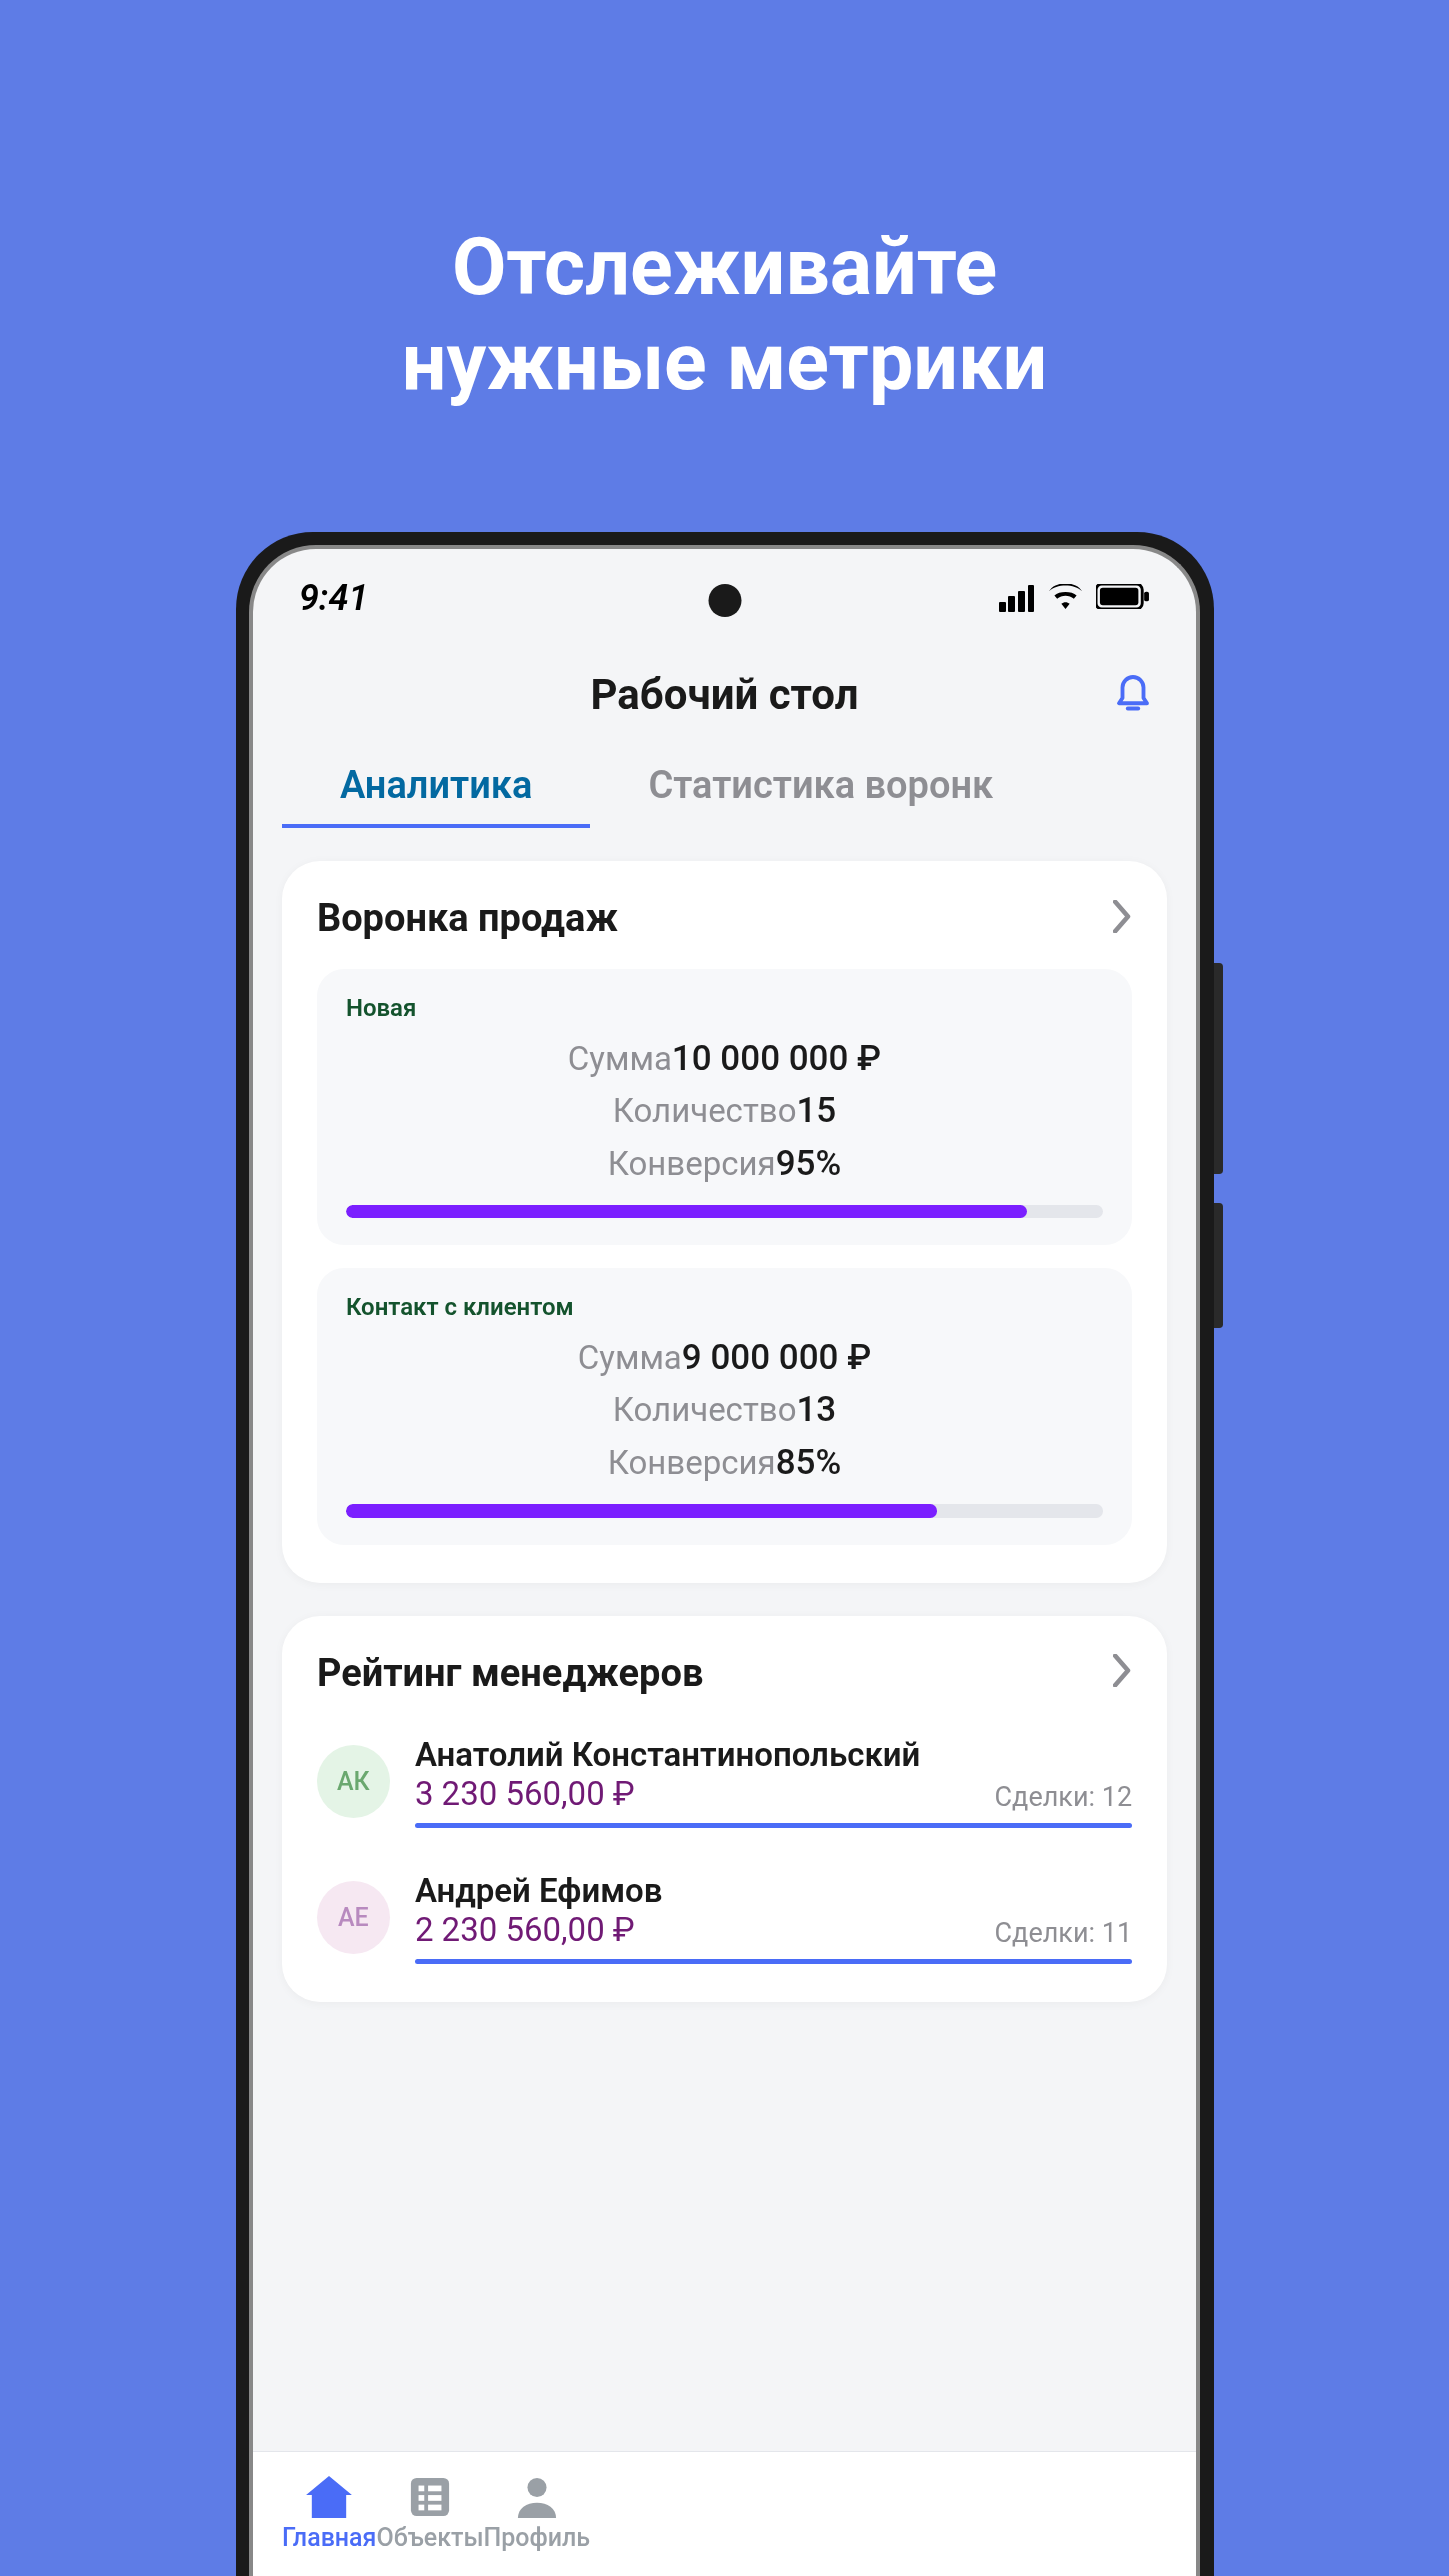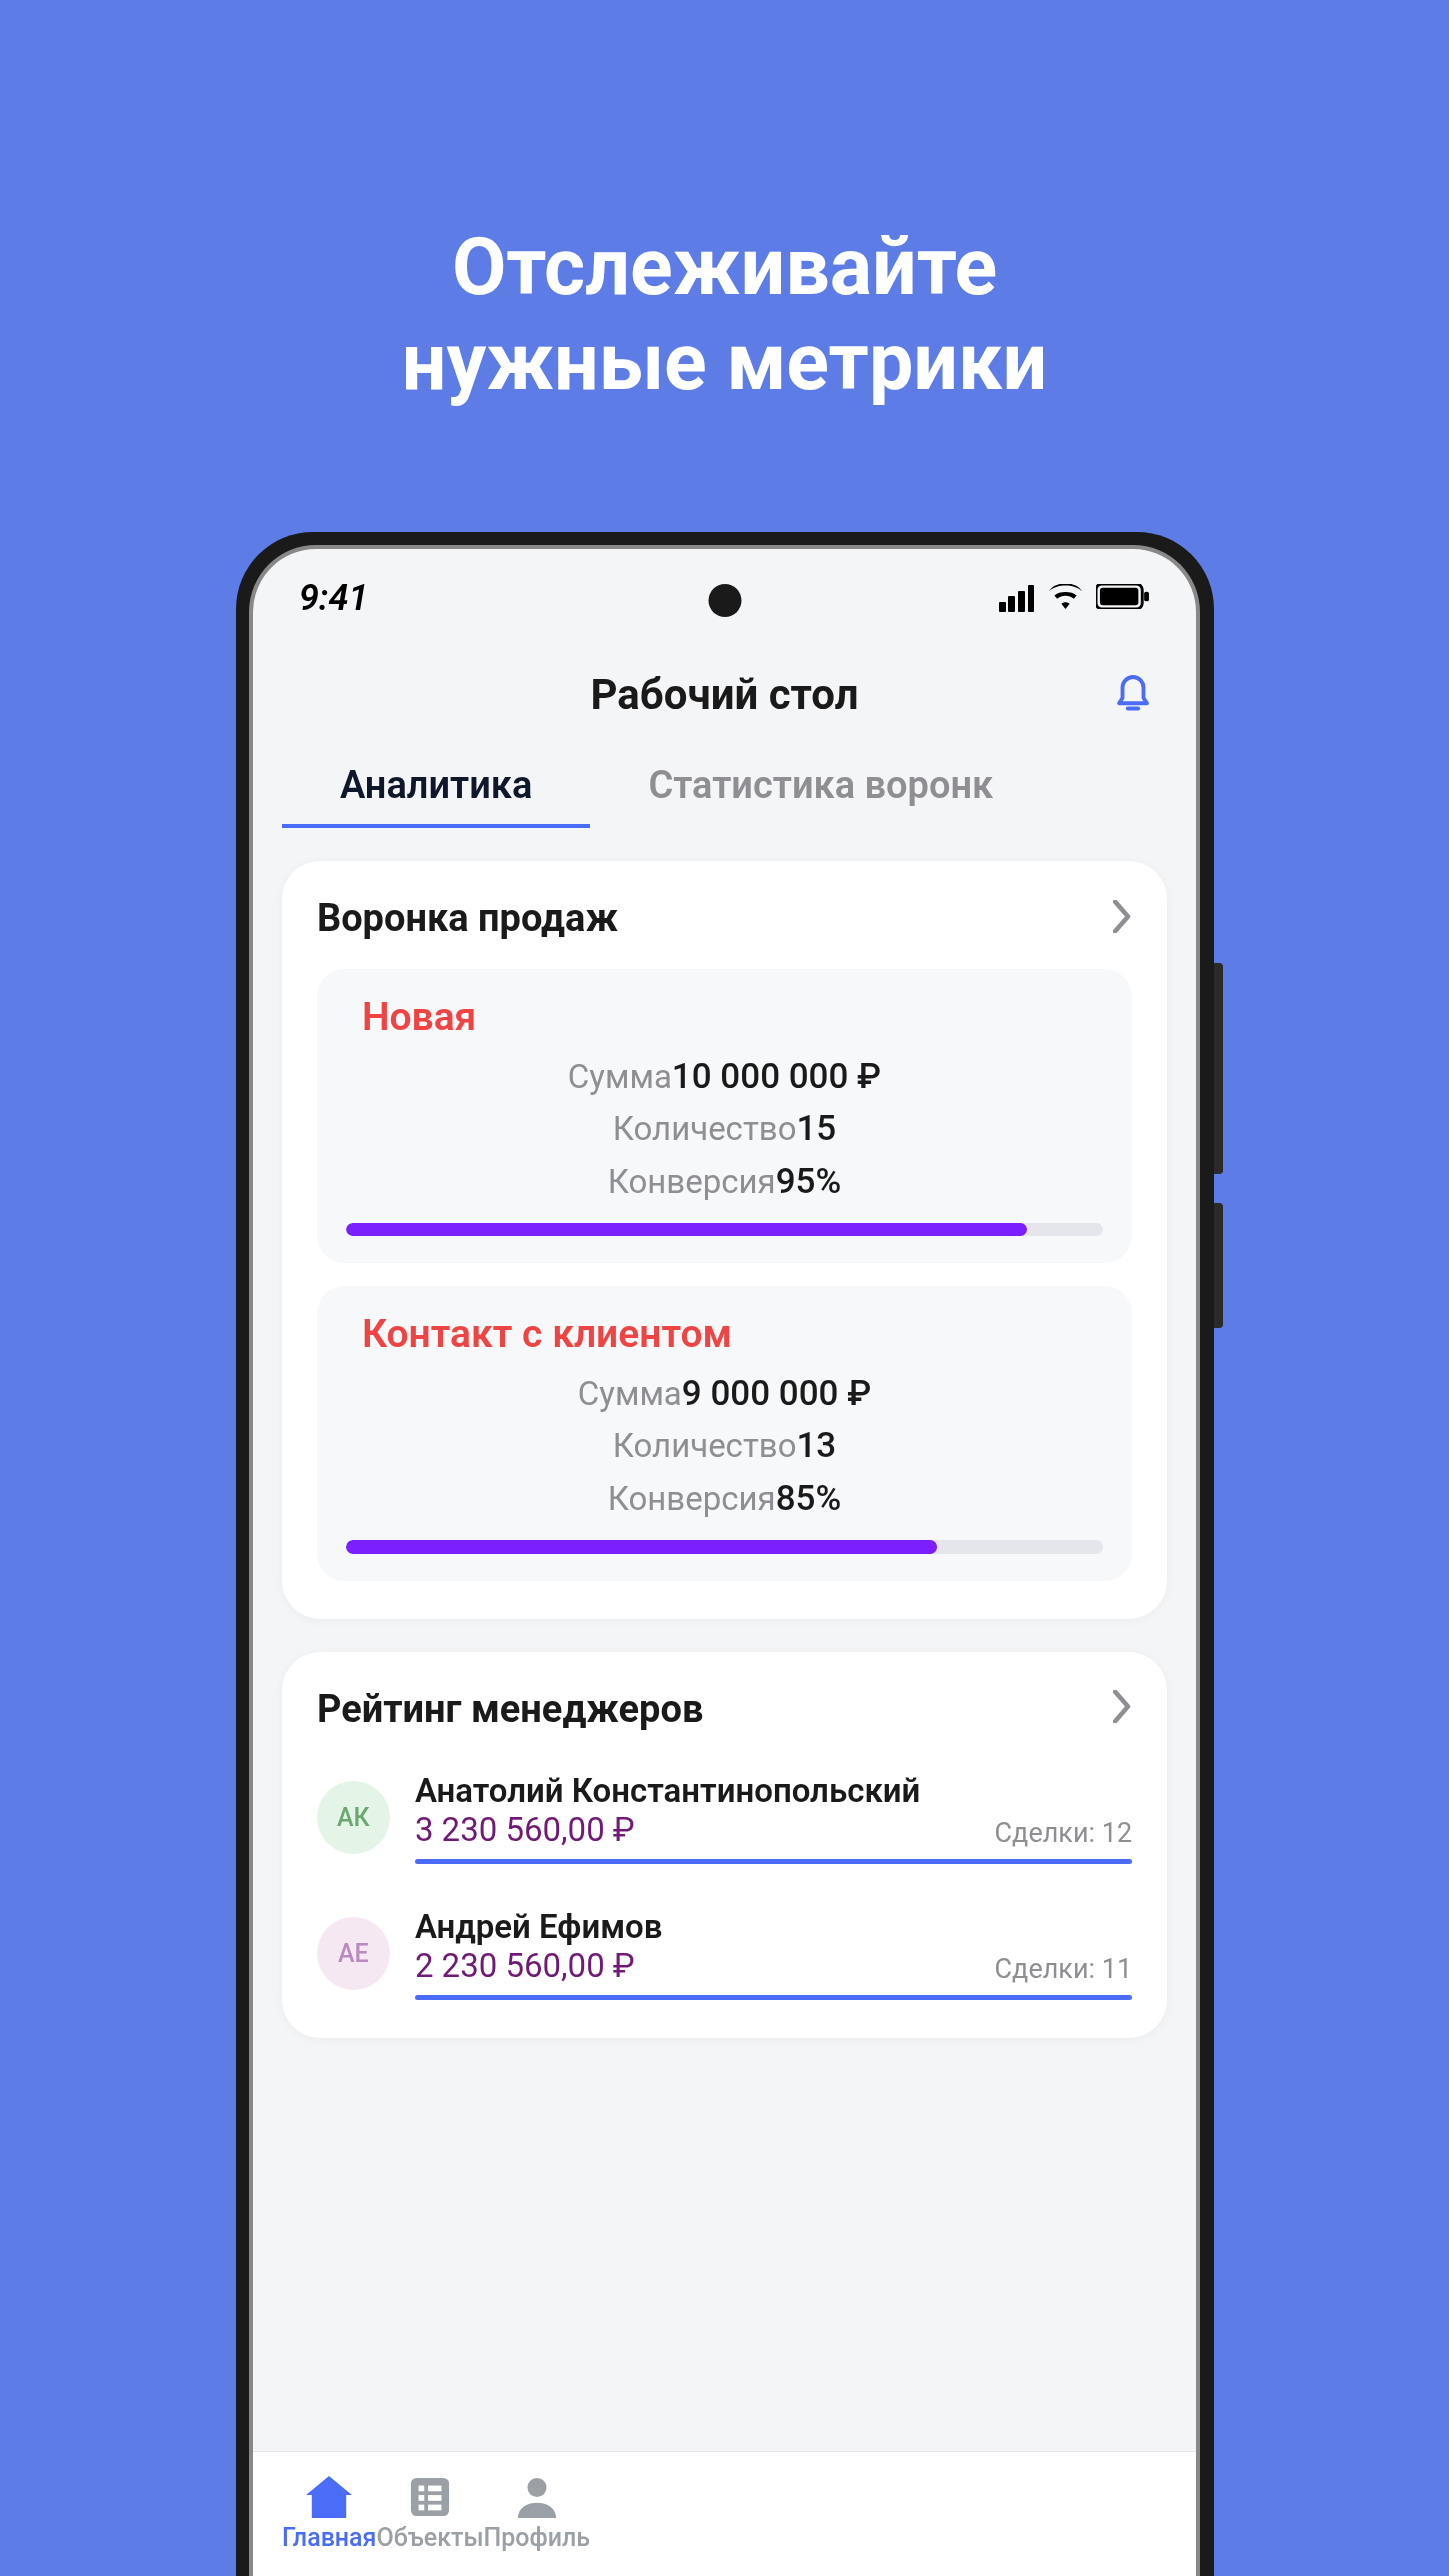--- a/index.html
+++ b/index.html
@@ -106,21 +106,21 @@
     overflow: hidden;
     white-space: nowrap;
   }
   .tab {
     padding: 17px 58px 21px 58px;
     font-size: 38px;
     font-weight: 600;
     color: #8e8e93;
     position: relative;
   }
-  .tab.active { color: #0f172a; }
+  .tab.active { color: #0369a1; }
   .tab.active::after {
     content:"";
     position:absolute;
     left:0; right:0; bottom:0;
     height:4.8px;
     background:#4a6cf7;
   }
 
   .content {
     padding: 33px 29px 0 29px;
@@ -144,21 +144,21 @@
   .card-title { font-size: 38px; font-weight: 700; color: #1a1a1a; }
   .chevron svg { width: 19px; height: 33px; }
 
   .stage-block {
     background: #f7f8fa;
     border-radius: 27px;
     padding: 25px 29px 27px 29px;
     margin-bottom: 23px;
   }
   .stage-block:last-child { margin-bottom: 0; }
-  .stage-title { font-size: 39px; font-weight: 600; color: #ef4444; margin-bottom: 9.6px; margin-left: 16px; }
+  .stage-title { font-size: 24px; font-weight: 600; color: #14532d; margin-bottom: 9.6px; }
   .stage-row {
     display: flex;
     justify-content: center;
     align-items: baseline;
     padding: 5.8px 0;
   }
   .stage-label { font-size: 33px; color: #8e8e93; }
   .stage-value { font-size: 35px; font-weight: 500; color: #1a1a1a; }
   .progress-track {
     height: 13.4px;

